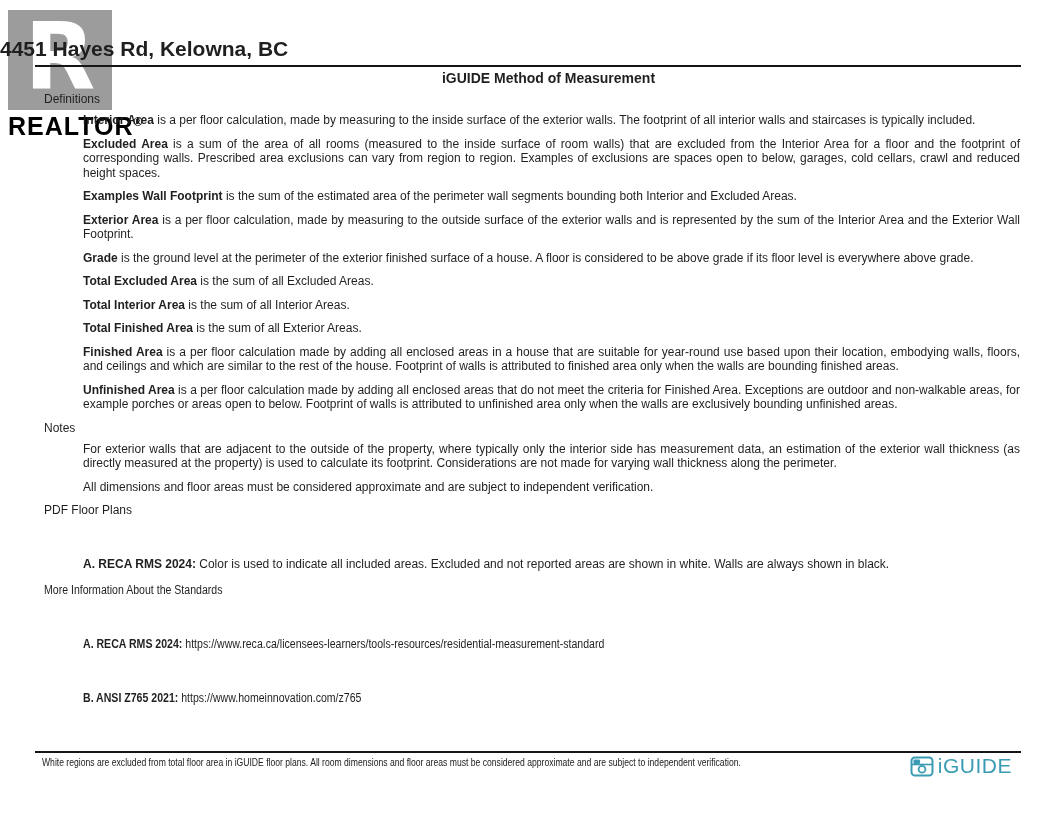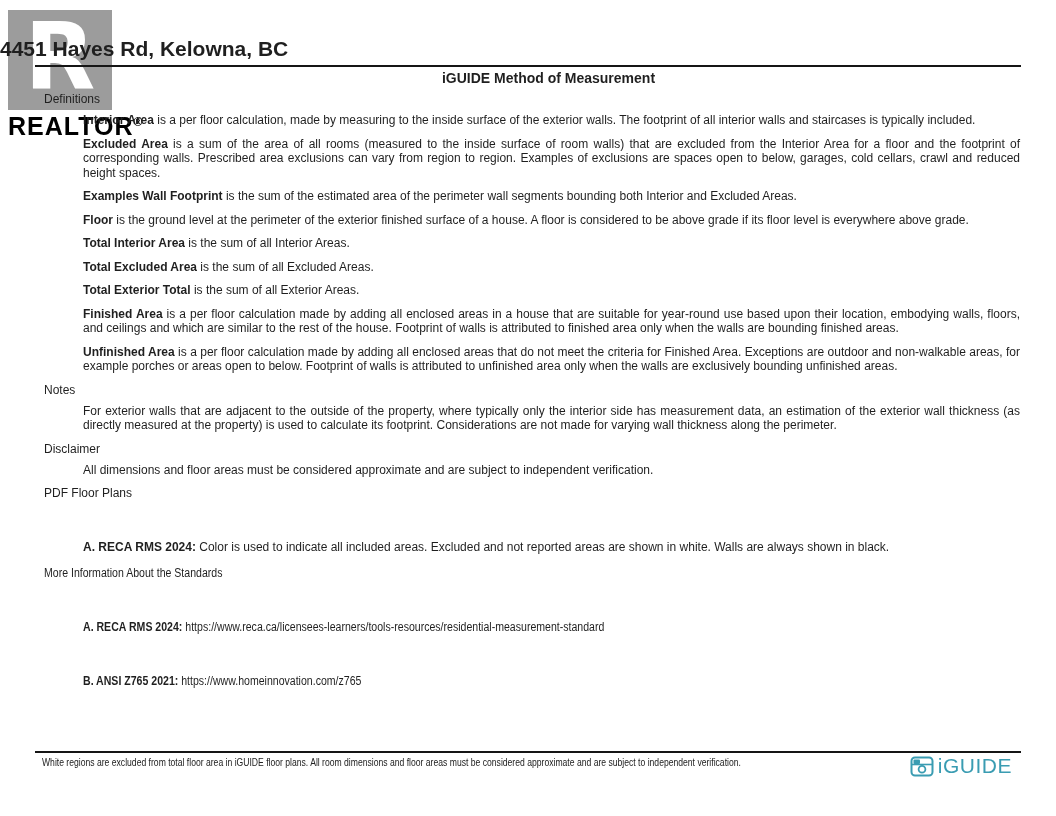--- a/index.html
+++ b/index.html
@@ -70,31 +70,31 @@
 
     <div class="title">4451 Hayes Rd, Kelowna, BC</div>
     <div class="rule"></div>
     <div class="subtitle">iGUIDE Method of Measurement</div>
 
     <div class="heading">Definitions</div>
 
     <p class="para"><b>Interior Area</b><span> is a per floor calculation, made by measuring to the inside surface of the exterior walls. The footprint of all interior walls and staircases is typically included.</span></p>
     <p class="para"><b>Excluded Area</b><span> is a sum of the area of all rooms (measured to the inside surface of room walls) that are excluded from the Interior Area for a floor and the footprint of corresponding walls. Prescribed area exclusions can vary from region to region. Examples of exclusions are spaces open to below, garages, cold cellars, crawl and reduced height spaces.</span></p>
     <p class="para"><b>Examples Wall Footprint</b><span> is the sum of the estimated area of the perimeter wall segments bounding both Interior and Excluded Areas.</span></p>
-    <p class="para"><b>Floor</b><span> is the ground level at the perimeter of the exterior finished surface of a house. A floor is considered to be above grade if its floor level is everywhere above grade.</span></p>
+    <p class="para"><b>Exterior Area</b><span> is a per floor calculation, made by measuring to the outside surface of the exterior walls and is represented by the sum of the Interior Area and the Exterior Wall Footprint.</span></p>
+    <p class="para"><b>Grade</b><span> is the ground level at the perimeter of the exterior finished surface of a house. A floor is considered to be above grade if its floor level is everywhere above grade.</span></p>
+    <p class="para"><b>Total Excluded Area</b><span> is the sum of all Excluded Areas.</span></p>
     <p class="para"><b>Total Interior Area</b><span> is the sum of all Interior Areas.</span></p>
-    <p class="para"><b>Total Excluded Area</b><span> is the sum of all Excluded Areas.</span></p>
-    <p class="para"><b>Total Exterior Total</b><span> is the sum of all Exterior Areas.</span></p>
+    <p class="para"><b>Total Finished Area</b><span> is the sum of all Exterior Areas.</span></p>
     <p class="para"><b>Finished Area</b><span> is a per floor calculation made by adding all enclosed areas in a house that are suitable for year-round use based upon their location, embodying walls, floors, and ceilings and which are similar to the rest of the house. Footprint of walls is attributed to finished area only when the walls are bounding finished areas.</span></p>
     <p class="para"><b>Unfinished Area</b><span> is a per floor calculation made by adding all enclosed areas that do not meet the criteria for Finished Area. Exceptions are outdoor and non-walkable areas, for example porches or areas open to below. Footprint of walls is attributed to unfinished area only when the walls are exclusively bounding unfinished areas.</span></p>
 
     <div class="heading">Notes</div>
     <p class="para">For exterior walls that are adjacent to the outside of the property, where typically only the interior side has measurement data, an estimation of the exterior wall thickness (as directly measured at the property) is used to calculate its footprint. Considerations are not made for varying wall thickness along the perimeter.</p>
 
-    <div class="heading">Disclaimer</div>
     <p class="para">All dimensions and floor areas must be considered approximate and are subject to independent verification.</p>
 
     <div class="heading">PDF Floor Plans</div>
     <p class="para item"><b>A. RECA RMS 2024:</b><span> Color is used to indicate all included areas. Excluded and not reported areas are shown in white. Walls are always shown in black.</span></p>
 
     <div class="heading cond-h"><span class="cond">More Information About the Standards</span></div>
     <p class="para item cond-line"><span class="cond"><b>A. RECA RMS 2024:</b><span> https://www.reca.ca/licensees-learners/tools-resources/residential-measurement-standard</span></span></p>
     <p class="para item cond-line"><span class="cond"><b>B. ANSI Z765 2021:</b><span> https://www.homeinnovation.com/z765</span></span></p>
   </div>
 

